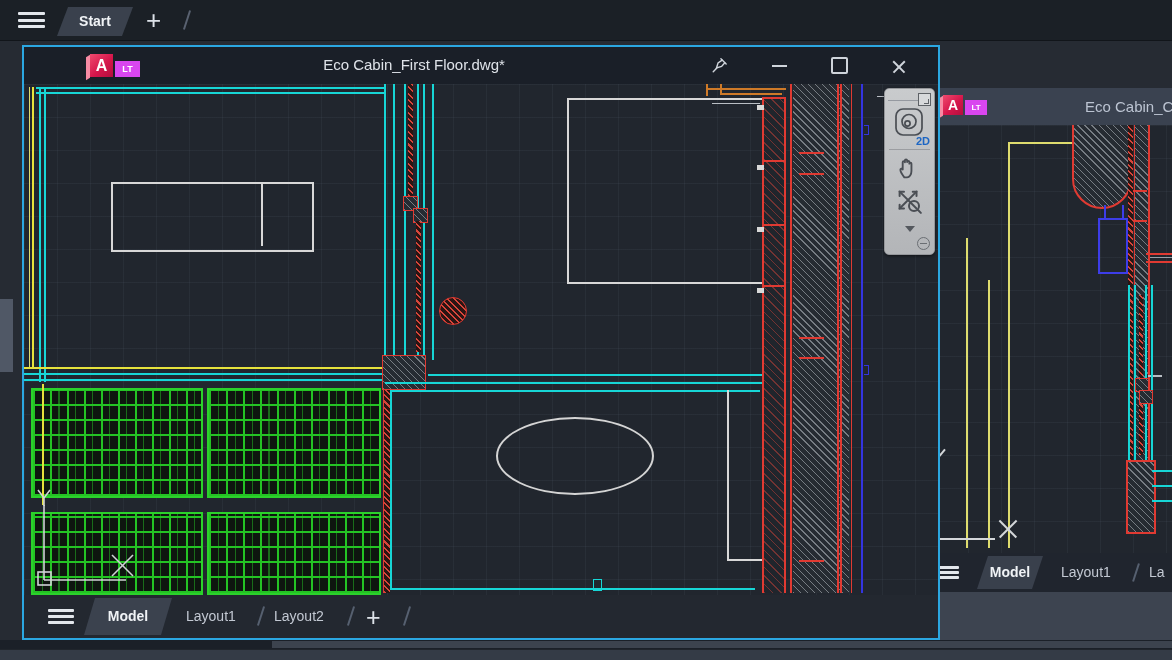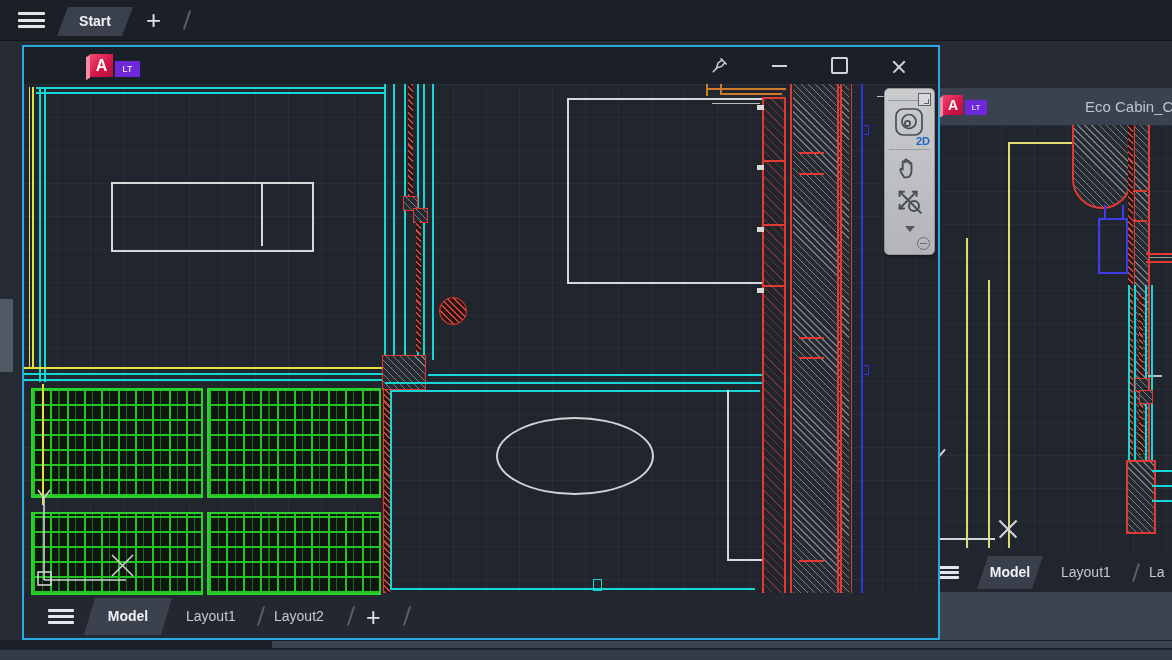--- a/index.html
+++ b/index.html
@@ -20,21 +20,21 @@
   .fwin{position:absolute;left:22px;top:45px;width:918px;height:595px;box-sizing:border-box;
         border:2px solid #2ba7e1;background:#20252d;z-index:5;}
   .fw-title{position:relative;height:37px;background:#1a1f28;}
   .wtitle{position:absolute;color:#dfe3e9;font-size:15px;white-space:nowrap;}
   .ctrl{position:absolute;top:0;height:37px;width:46px;display:flex;align-items:center;justify-content:center;}
   .logoA{position:absolute;display:flex;align-items:flex-end;}
   .logoA .a{position:relative;background:linear-gradient(135deg,#f04a6e 0%,#d5164b 55%,#b40e3d 100%);
             color:#fff;font-weight:bold;display:flex;align-items:center;justify-content:center;}
   .logoA .a:before{content:"";position:absolute;left:-4px;top:2px;bottom:-2px;width:4px;background:#f78ba4;
             transform:skewY(-30deg);}
-  .logoA .lt{background:#6d28d9;color:#fff;font-weight:normal;display:flex;align-items:center;justify-content:center;}
+  .logoA .lt{background:#d946ef;color:#fff;font-weight:bold;display:flex;align-items:center;justify-content:center;}
   .canvas{position:relative;background-color:#21262e;overflow:hidden;
      background-image:linear-gradient(rgba(160,180,205,.06) 1px,transparent 1px),
                       linear-gradient(90deg,rgba(160,180,205,.06) 1px,transparent 1px);
      background-size:33px 33px;}
   .fw-tabs{position:relative;height:43px;background:#232830;}
   
   .hgray{background-color:#262b32;background-image:repeating-linear-gradient(45deg,rgba(185,191,197,.55) 0 1px,transparent 1px 5px);}
   .hred{background-color:#2a1513;background-image:repeating-linear-gradient(45deg,#d8453a 0 1.5px,transparent 1.5px 4.5px);}
   .hfaintred{background-color:#20252c;background-image:repeating-linear-gradient(45deg,rgba(216,69,58,.45) 0 1px,transparent 1px 6px);}
   .gpanel{position:absolute;box-sizing:border-box;border:2px solid #2bd22b;background-color:#0e160f;
@@ -138,20 +138,21 @@
     <div class="bg-gray"></div>
   </div>
 
   <div class="fwin">
 
     <div class="fw-title">
       <div class="logoA" style="left:66px;top:7px;">
         <span class="a" style="width:23px;height:23px;font-size:16px;">A</span>
         <span class="lt" style="width:25px;height:16px;font-size:9px;margin-left:2px;">LT</span>
       </div>
+      <div class="wtitle" style="left:180px;width:420px;top:9px;text-align:center;">Eco Cabin_First Floor.dwg*</div>
 
       <div class="ctrl" style="right:196px;">
         <svg width="19" height="19" viewBox="0 0 20 20">
           <g fill="none" stroke="#cfd4db" stroke-width="1.5" stroke-linecap="round">
             <path d="M11.5 3 L17 8.5"></path>
             <path d="M12.8 4.3 L8.5 7.2 L6.8 12.6 L12.2 11 L15.6 7.1"></path>
             <path d="M7 13 L3.4 16.6"></path>
           </g>
         </svg>
       </div>

